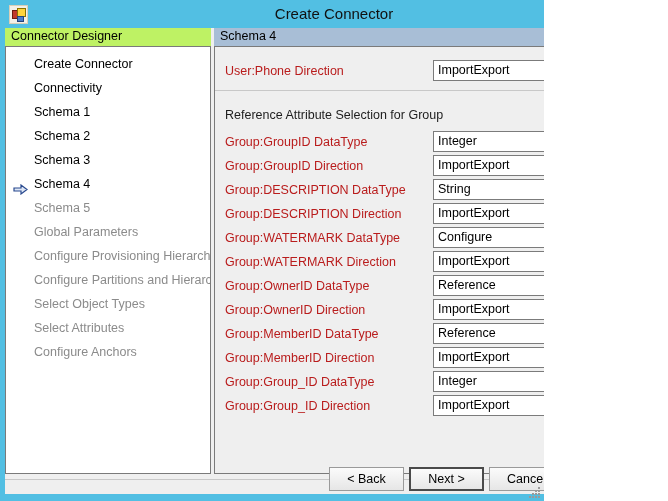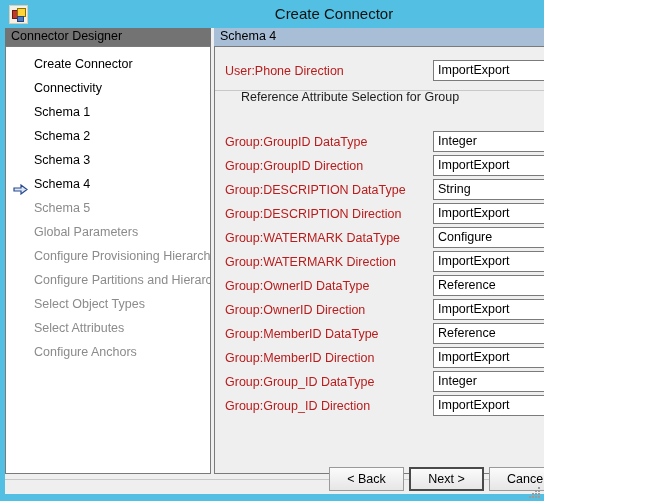--- a/index.html
+++ b/index.html
@@ -80,21 +80,21 @@
     width: 658px; height: 466px;
     background: #efefef;
     box-sizing: border-box;
   }
 
   
   #header-band-left {
     position: absolute;
     left: 0; top: 0;
     width: 206px; height: 18px;
-    background: #737373;
+    background: #bef264;
   }
   #header-band-right {
     position: absolute;
     left: 209px; top: 0;
     width: 449px; height: 18px;
     background: #a8bed6;
   }
   .band-label {
     position: absolute;
     top: 1px;
@@ -366,21 +366,21 @@
           <div class="combo">
             <span class="combo-value">ImportExport</span>
             <span class="combo-btn">
               <span class="caret"></span>
             </span>
           </div>
         </div>
 
         <div class="separator" style="top:43px;"></div>
 
-        <span class="section-title" style="top:40px;margin-left:16px;">Reference Attribute Selection for Group</span>
+        <span class="section-title" style="top:58px;">Reference Attribute Selection for Group</span>
 
         <div id="rows-host">
             <div class="form-row" style="top: 83px;">
               <span class="form-label">Group:GroupID DataType</span>
               <div class="combo">
                 <span class="combo-value">Integer</span>
                 <span class="combo-btn">
                   <span class="caret"></span>
                 </span>
               </div>

